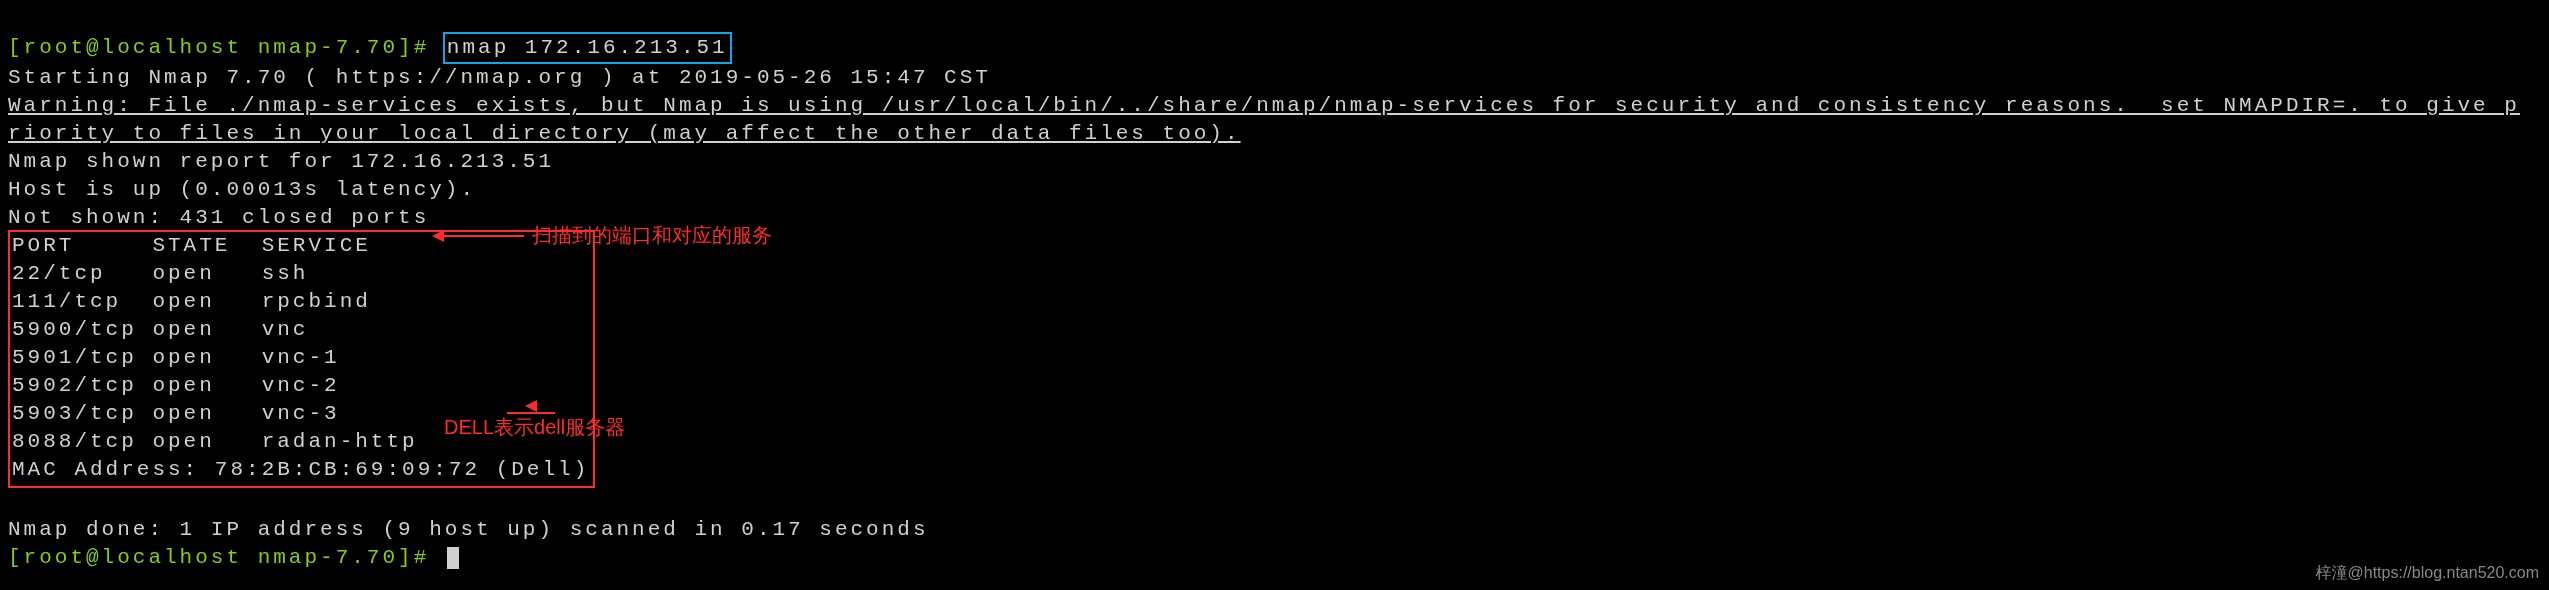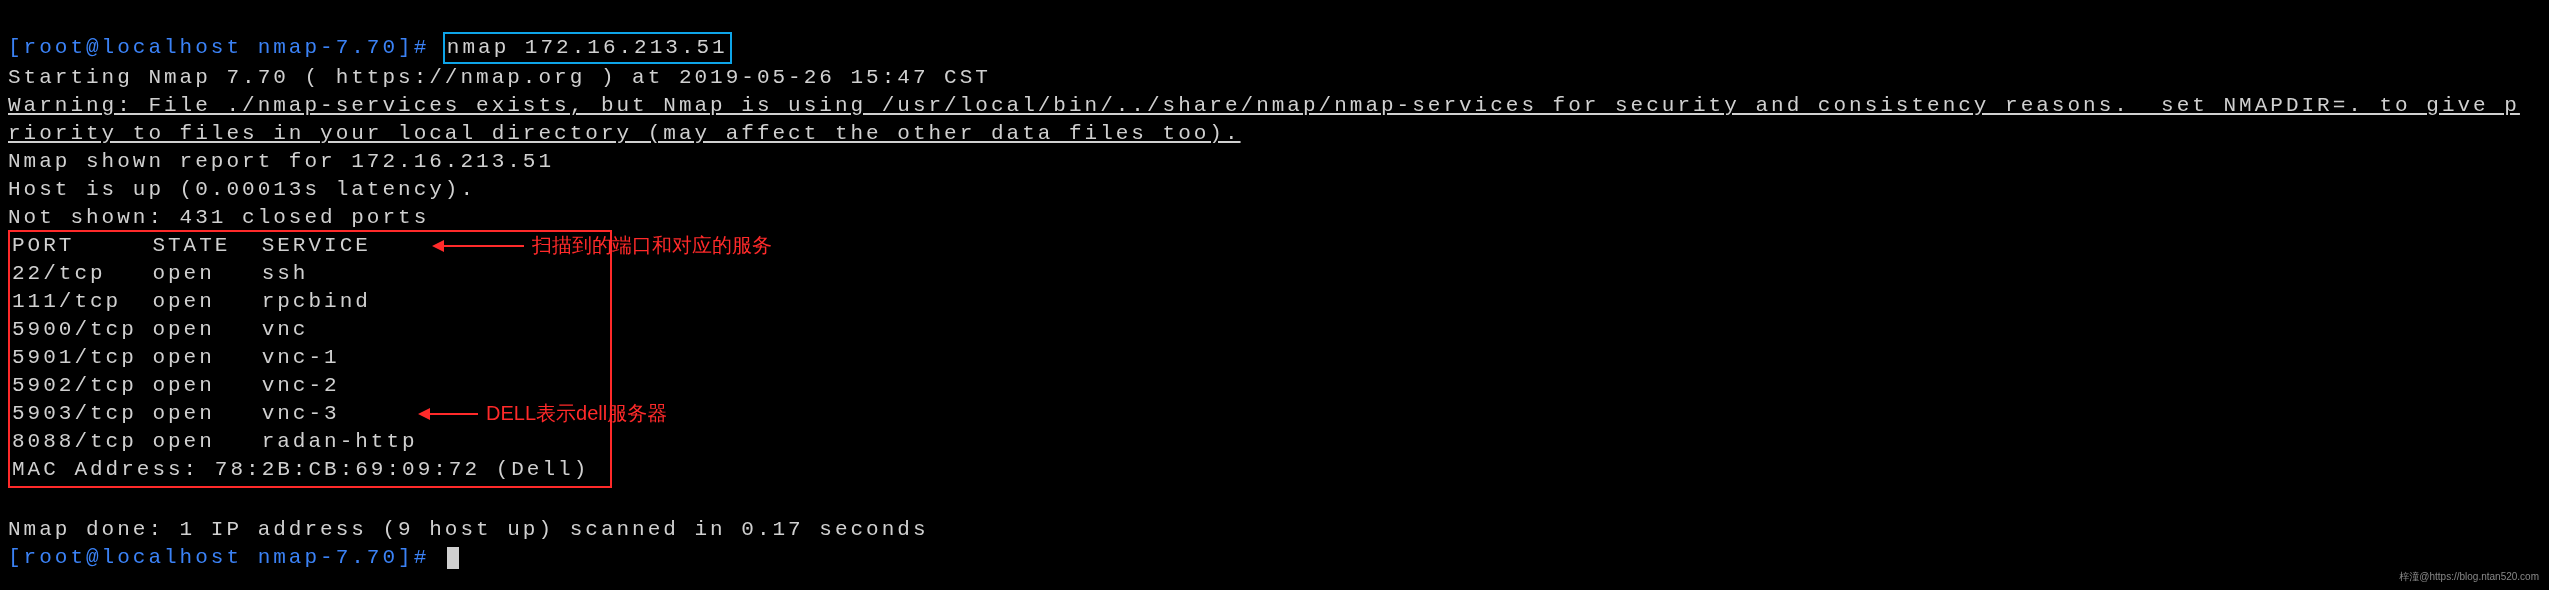--- a/index.html
+++ b/index.html
@@ -14,31 +14,31 @@
   .terminal {
     font-family: "Courier New", Courier, monospace;
     font-size: 21px;
     line-height: 28px;
     color: #d0d0d0;
     white-space: pre;
     padding: 4px 8px;
     letter-spacing: 3px;
     position: relative;
   }
-  .prompt { color: #3b82f6; }
+  .prompt { color: #84cc16; }
   .cmd-box {
     border: 2px solid #0ea5e9;
     display: inline-block;
     padding: 0 2px;
     margin-left: -2px;
   }
   .ports-box {
     border: 2px solid #ff2a2a;
     display: inline-block;
-    padding: 0 21px 2px 2px;
+    padding: 0 4px 2px 2px;
     margin-top: -2px;
   }
   .arrow-wrap {
     position: absolute;
     display: flex;
     align-items: center;
     font-family: "Microsoft YaHei", "SimSun", sans-serif;
     font-size: 20px;
     color: #ff2a2a;
     letter-spacing: 0;
@@ -52,21 +52,21 @@
     width: 0; height: 0;
     border-top: 6px solid transparent;
     border-bottom: 6px solid transparent;
     border-right: 12px solid #ff2a2a;
   }
   .watermark {
     position: absolute;
     right: 10px;
     bottom: 6px;
     font-family: "Microsoft YaHei", sans-serif;
-    font-size: 10px;
+    font-size: 16px;
     color: #888888;
     letter-spacing: 0;
   }
   .cursor {
     display: inline-block;
     width: 12px;
     height: 22px;
     background: #d0d0d0;
     vertical-align: text-bottom;
     margin-left: 2px;
@@ -89,25 +89,25 @@
 <span>5901/tcp open   vnc-1</span>
 <span>5902/tcp open   vnc-2</span>
 <span>5903/tcp open   vnc-3</span>
 <span>8088/tcp open   radan-http</span>
 <span>MAC Address: 78:2B:CB:69:09:72 (Dell)</span></span>
 <span></span>
 <span>Nmap done: 1 IP address (9 host up) scanned in 0.17 seconds</span>
 <span class="prompt">[root@localhost nmap-7.70]# </span><span class="cursor"></span>
 </div>
 
-<div class="arrow-wrap" style="left:432px; top:232px;">
+<div class="arrow-wrap" style="left:432px; top:222px;">
   <div class="arrow-head-left"></div>
   <div class="arrow-line" style="width:80px;"></div>
   <span style="margin-left:8px;">扫描到的端口和对应的服务</span>
 </div>
 
-<div class="arrow-wrap" style="left:418px; top:400px;">
+<div class="arrow-wrap" style="left:436px; top:400px;flex-direction:column;">
   <div class="arrow-head-left"></div>
   <div class="arrow-line" style="width:48px;"></div>
   <span style="margin-left:8px;">DELL表示dell服务器</span>
 </div>
 
 <div class="watermark">梓潼@https://blog.ntan520.com</div>
 
 </body></html>

